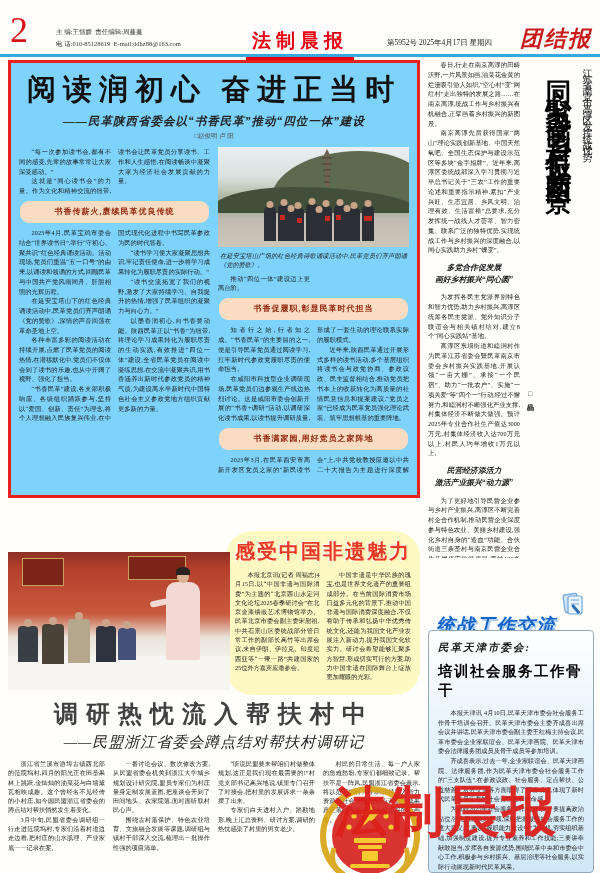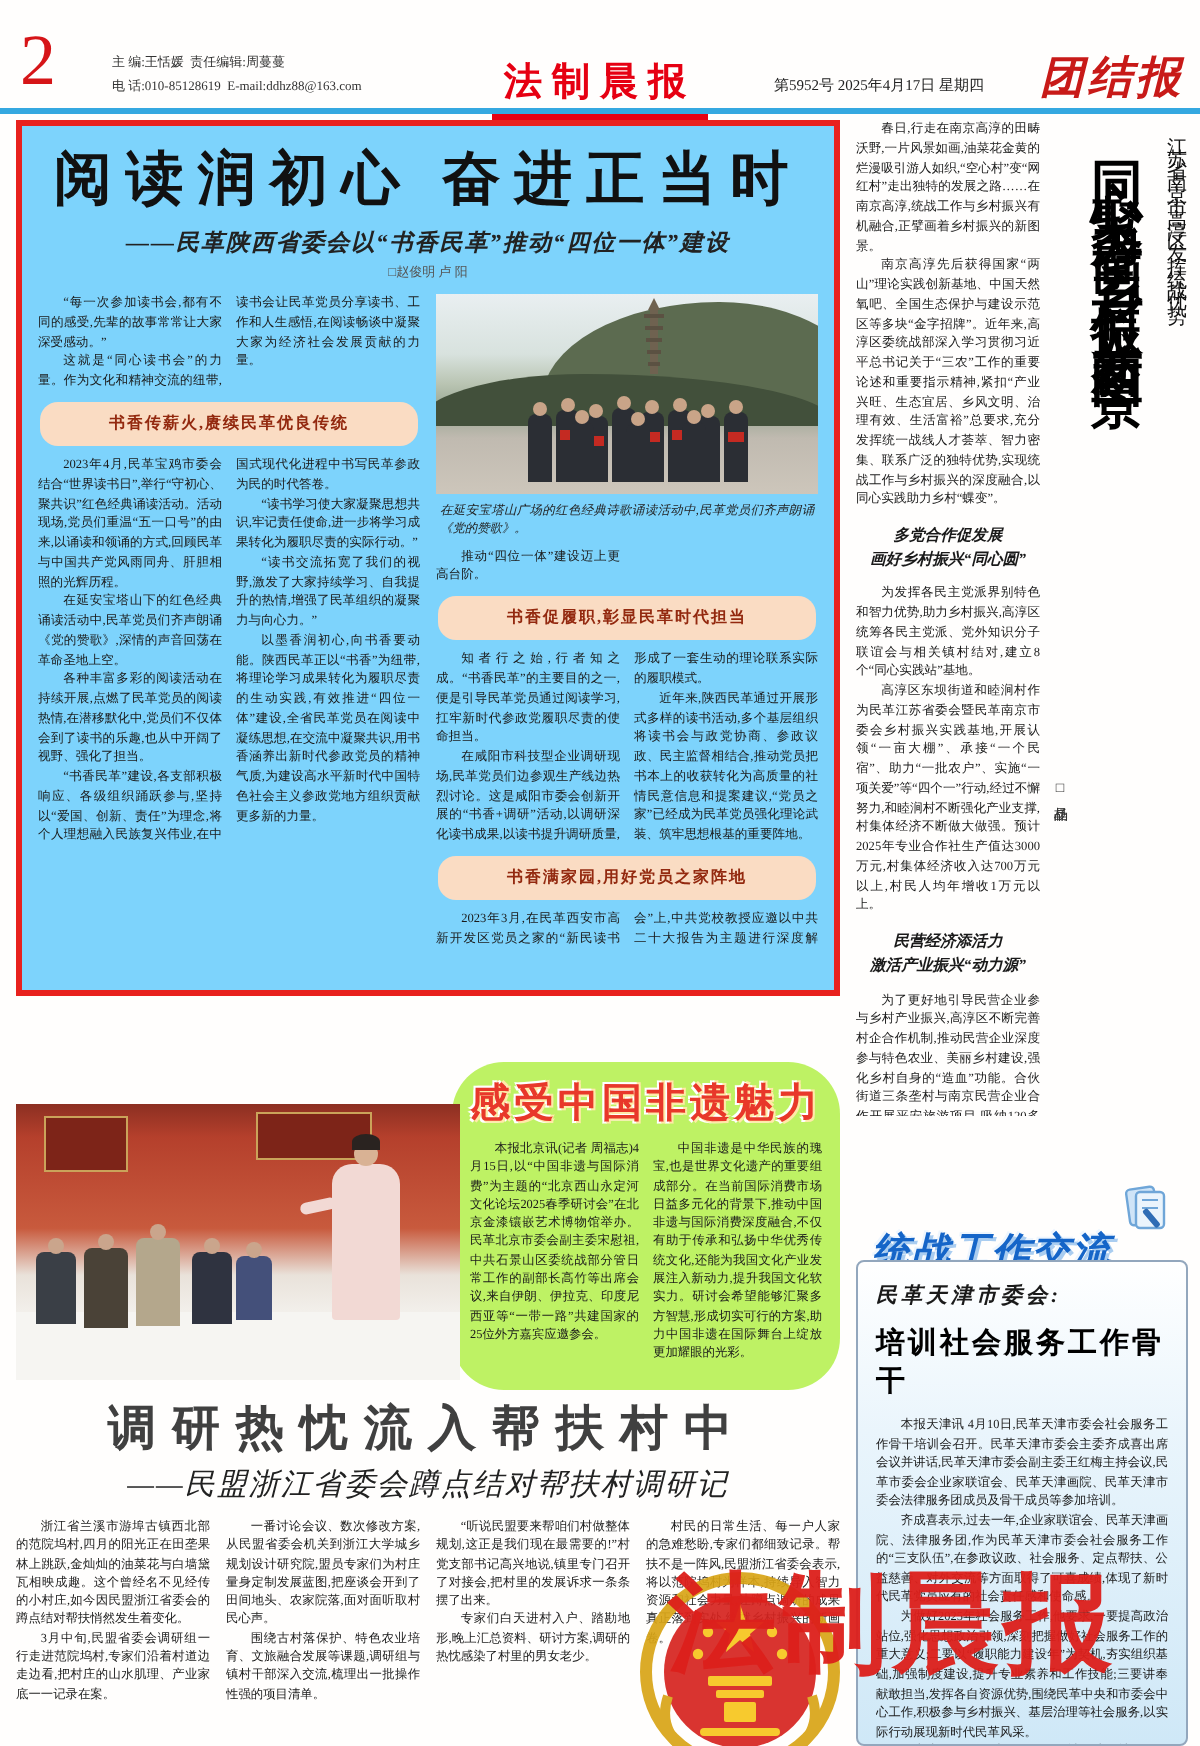--- a/index.html
+++ b/index.html
@@ -36,21 +36,21 @@
   .para{margin:0;text-indent:2em;}
   
   .sidebar{position:absolute;left:428px;top:60px;width:166px;height:498px;display:flex;gap:5px;overflow:hidden;}
   .sb-body{flex:1;font-size:6.3px;line-height:1.55;text-align:justify;overflow:hidden;}
   .sb-sec-h{text-align:center;font-weight:bold;font-style:italic;font-size:7.8px;line-height:1.5;margin:7px 0;text-indent:0;}
   .sb-byline{writing-mode:vertical-rl;font-size:7px;color:#333;padding-top:330px;width:10px;}
   .sb-headline{writing-mode:vertical-rl;font-size:26px;font-weight:bold;letter-spacing:9px;width:34px;
         line-height:1.25;color:#000;}
   .sb-kicker{writing-mode:vertical-rl;font-size:10px;letter-spacing:6px;width:15px;color:#111;}
   
-  .feature-blob{position:absolute;left:226px;top:531px;width:194px;height:164px;background:#bef264;border-radius:26px;overflow:hidden;}
+  .feature-blob{position:absolute;left:226px;top:531px;width:194px;height:164px;background:#fef9c3;border-radius:26px;overflow:hidden;}
   .feature-title{text-align:center;font-size:20px;font-weight:bold;letter-spacing:2px;color:#e8382a;margin-top:7px;
         text-shadow:1px 1px 0 #ffe9a8,-1px -1px 0 #fff,1px -1px 0 #ffe9a8,-1px 1px 0 #fff;}
   .feature-cols{columns:2;column-gap:7px;font-size:6.2px;line-height:1.5;text-align:justify;margin:5px 9px 0 9px;height:118px;overflow:hidden;}
   .photo2{position:absolute;left:8px;top:552px;width:222px;height:138px;overflow:hidden;
         background:linear-gradient(#8c2f22 0%,#b5402c 12%,#c85a3d 45%,#e9e2da 62%,#f4f2ee 78%,#e8e6e1 100%);}
   .art-frame{position:absolute;background:#7d2418;border:1px solid #caa35a;}
   .table2{position:absolute;bottom:0;left:0;right:0;height:34px;background:#f6f5f2;}
   .figure{position:absolute;border-radius:4px 4px 0 0;}
   .head{position:absolute;left:50%;transform:translateX(-50%);top:-7px;width:8px;height:8px;border-radius:50%;background:#caa58c;}
   

